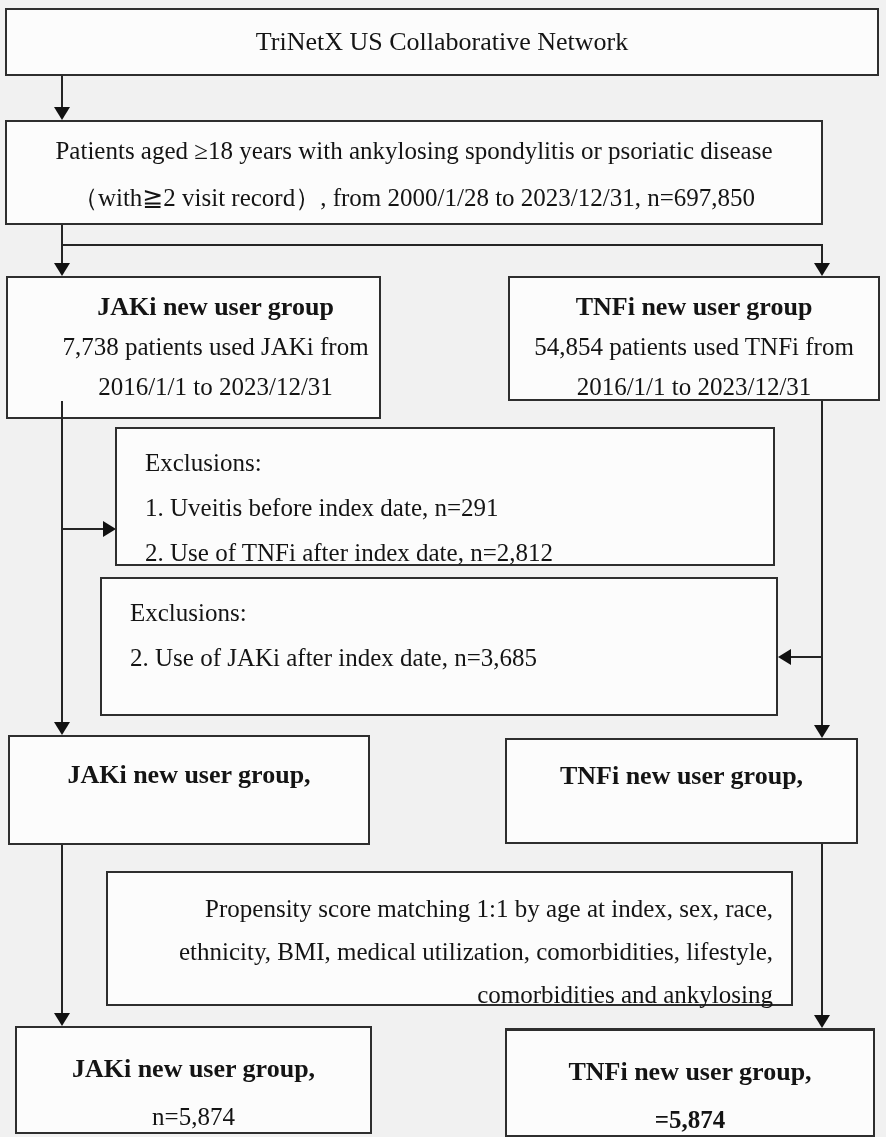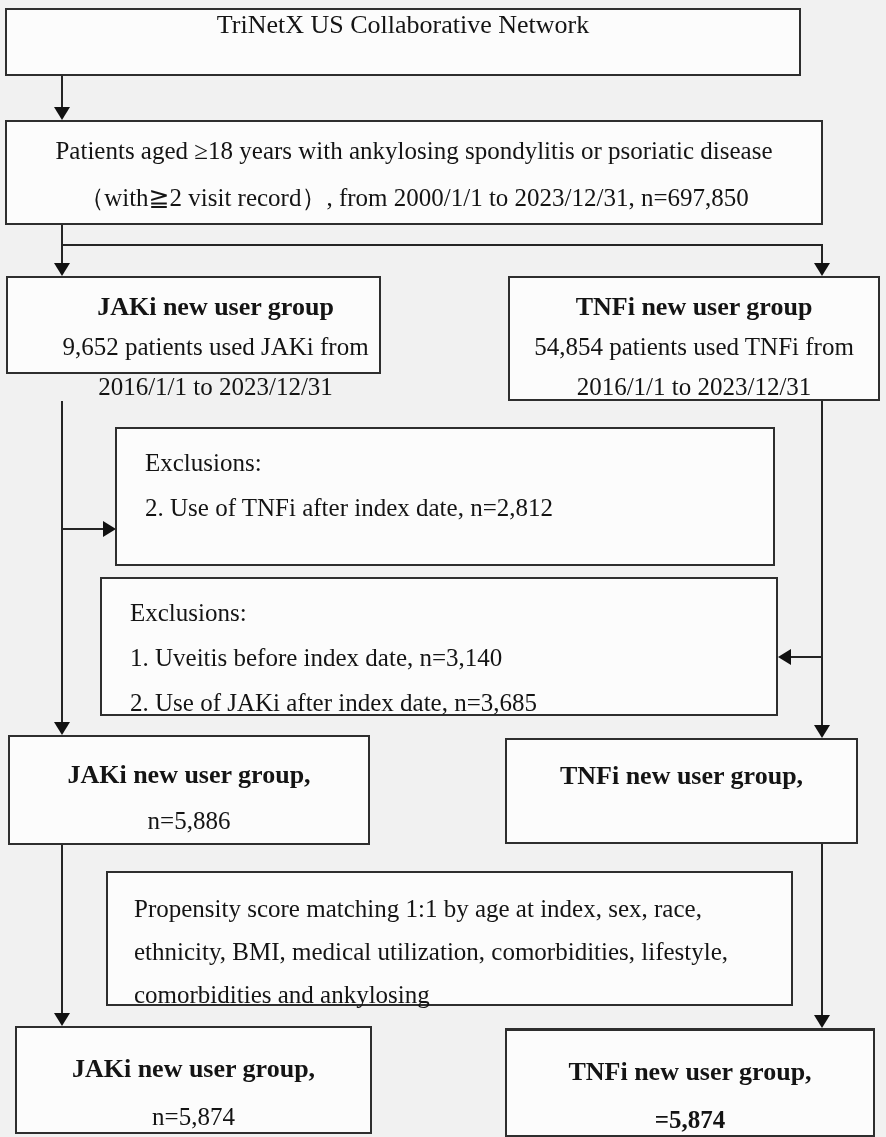--- a/index.html
+++ b/index.html
@@ -38,60 +38,60 @@
     border-left:13px solid #111;
   }
   .head-left{
     position:absolute;width:0;height:0;
     border-top:8px solid transparent;
     border-bottom:8px solid transparent;
     border-right:13px solid #111;
   }
 
   
-  #box-source{left:5px;top:8px;width:796px;height:68px;display:flex;justify-content:center;}
+  #box-source{left:5px;top:8px;width:874px;height:68px;display:flex;align-items:center;justify-content:center;}
   #box-source .line{font-size:26px;}
   #box-population{left:5px;top:120px;width:818px;height:105px;padding-top:5px;line-height:47px;}
-  #box-jaki-initial{left:6px;top:276px;width:375px;height:98px;padding-top:9px;line-height:40px;padding-left:44px;}
+  #box-jaki-initial{left:6px;top:276px;width:375px;height:143px;padding-top:9px;line-height:40px;padding-left:44px;}
   #box-tnfi-initial{left:508px;top:276px;width:372px;height:125px;padding-top:9px;line-height:40px;}
   #box-jaki-excl{left:115px;top:427px;width:660px;height:139px;padding:11px 10px 0 28px;line-height:45px;}
   #box-tnfi-excl{left:100px;top:577px;width:678px;height:139px;padding:11px 10px 0 28px;line-height:45px;}
   #box-jaki-eligible{left:8px;top:735px;width:362px;height:110px;padding-top:15px;line-height:46px;}
   #box-tnfi-eligible{left:505px;top:738px;width:353px;height:106px;padding-top:13px;line-height:46px;}
-  #box-psm{left:106px;top:871px;width:687px;height:135px;padding:14px 18px 0 26px;line-height:43px;}
+  #box-psm{left:106px;top:871px;width:687px;height:135px;padding:14px 18px 0 26px;line-height:43px;text-align:right;}
   #box-jaki-matched{left:15px;top:1026px;width:357px;height:108px;padding-top:17px;line-height:48px;}
   #box-tnfi-matched{left:505px;top:1028px;width:370px;height:109px;padding-top:17px;line-height:48px;border-width:3px 2px 2px 2px;}
   #box-tnfi-matched .line{font-weight:bold;}
 </style>
 </head>
 <body>
 
 <div class="canvas">
 
   <div class="box" id="box-source">
     <div class="line">TriNetX US Collaborative Network</div>
   </div>
 
   <div class="vline" style="left:61px;top:76px;height:32px;"></div>
   <div class="head-down" style="left:54px;top:107px;"></div>
 
   <div class="box" id="box-population">
     <div class="line">Patients aged ≥18 years with ankylosing spondylitis or psoriatic disease</div>
-    <div class="line">（with≧2 visit record）, from 2000/1/1 to 2023/12/31, n=697,850</div>
+    <div class="line">（with≧2 visit record）, from 2000/1/28 to 2023/12/31, n=697,850</div>
   </div>
 
   <div class="vline" style="left:61px;top:225px;height:38px;"></div>
   <div class="hline" style="left:61px;top:244px;width:762px;"></div>
   <div class="vline" style="left:821px;top:244px;height:19px;"></div>
   <div class="head-down" style="left:54px;top:263px;"></div>
   <div class="head-down" style="left:814px;top:263px;"></div>
 
   <div class="box" id="box-jaki-initial">
     <div class="title">JAKi new user group</div>
-    <div class="line">9,652 patients used JAKi from</div>
+    <div class="line">7,738 patients used JAKi from</div>
     <div class="line">2016/1/1 to 2023/12/31</div>
   </div>
   <div class="box" id="box-tnfi-initial">
     <div class="title">TNFi new user group</div>
     <div class="line">54,854 patients used TNFi from</div>
     <div class="line">2016/1/1 to 2023/12/31</div>
   </div>
 
   <div class="vline" style="left:61px;top:401px;height:322px;"></div>
   <div class="head-down" style="left:54px;top:722px;"></div>
@@ -100,31 +100,30 @@
   <div class="head-right" style="left:103px;top:521px;"></div>
 
   <div class="vline" style="left:821px;top:401px;height:325px;"></div>
   <div class="head-down" style="left:814px;top:725px;"></div>
 
   <div class="hline" style="left:791px;top:656px;width:30px;"></div>
   <div class="head-left" style="left:778px;top:649px;"></div>
 
   <div class="box left-align" id="box-jaki-excl">
     <div class="line">Exclusions:</div>
+    <div class="line">1. Uveitis before index date, n=291</div>
     <div class="line">2. Use of TNFi after index date, n=2,812</div>
   </div>
   <div class="box left-align" id="box-tnfi-excl">
     <div class="line">Exclusions:</div>
-    <div class="line">1. Uveitis before index date, n=3,140</div>
     <div class="line">2. Use of JAKi after index date, n=3,685</div>
   </div>
 
   <div class="box" id="box-jaki-eligible">
     <div class="title">JAKi new user group,</div>
-    <div class="line">n=5,886</div>
   </div>
   <div class="box" id="box-tnfi-eligible">
     <div class="title">TNFi new user group,</div>
   </div>
 
   <div class="vline" style="left:61px;top:845px;height:168px;"></div>
   <div class="head-down" style="left:54px;top:1013px;"></div>
   <div class="vline" style="left:821px;top:844px;height:171px;"></div>
   <div class="head-down" style="left:814px;top:1015px;"></div>
 

